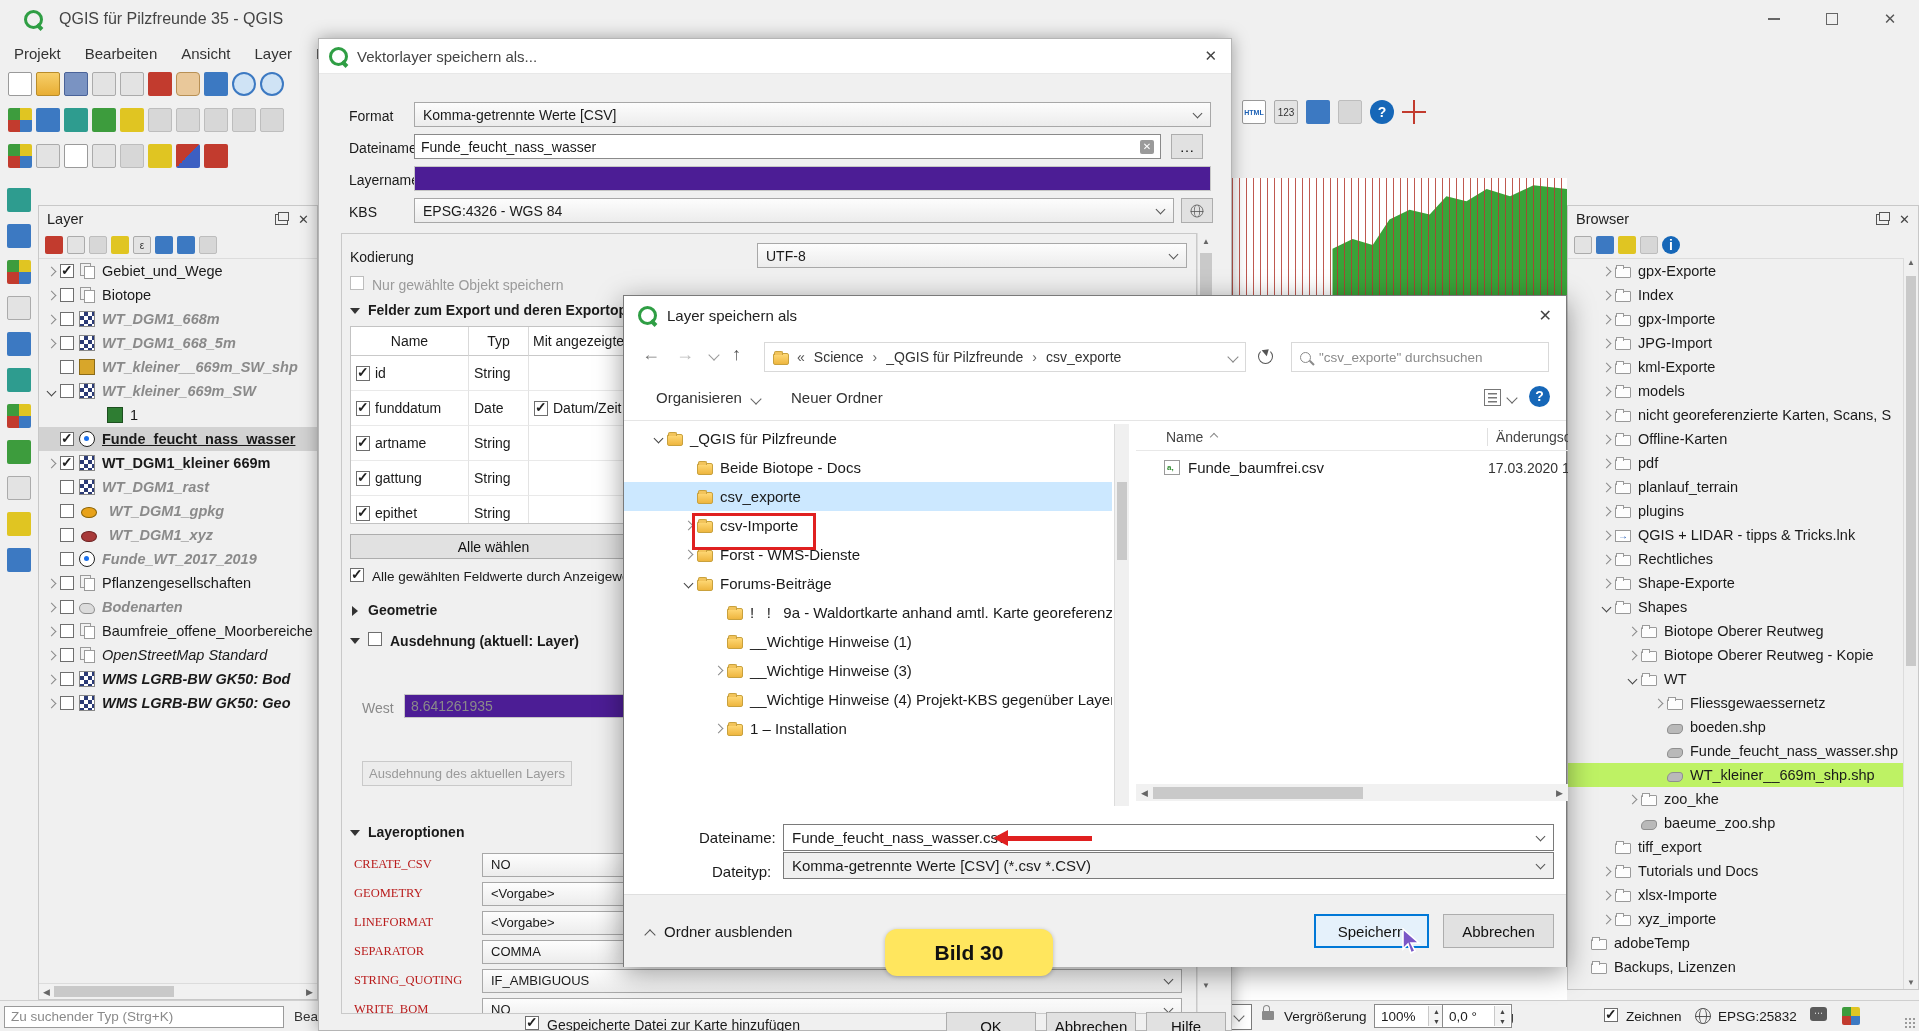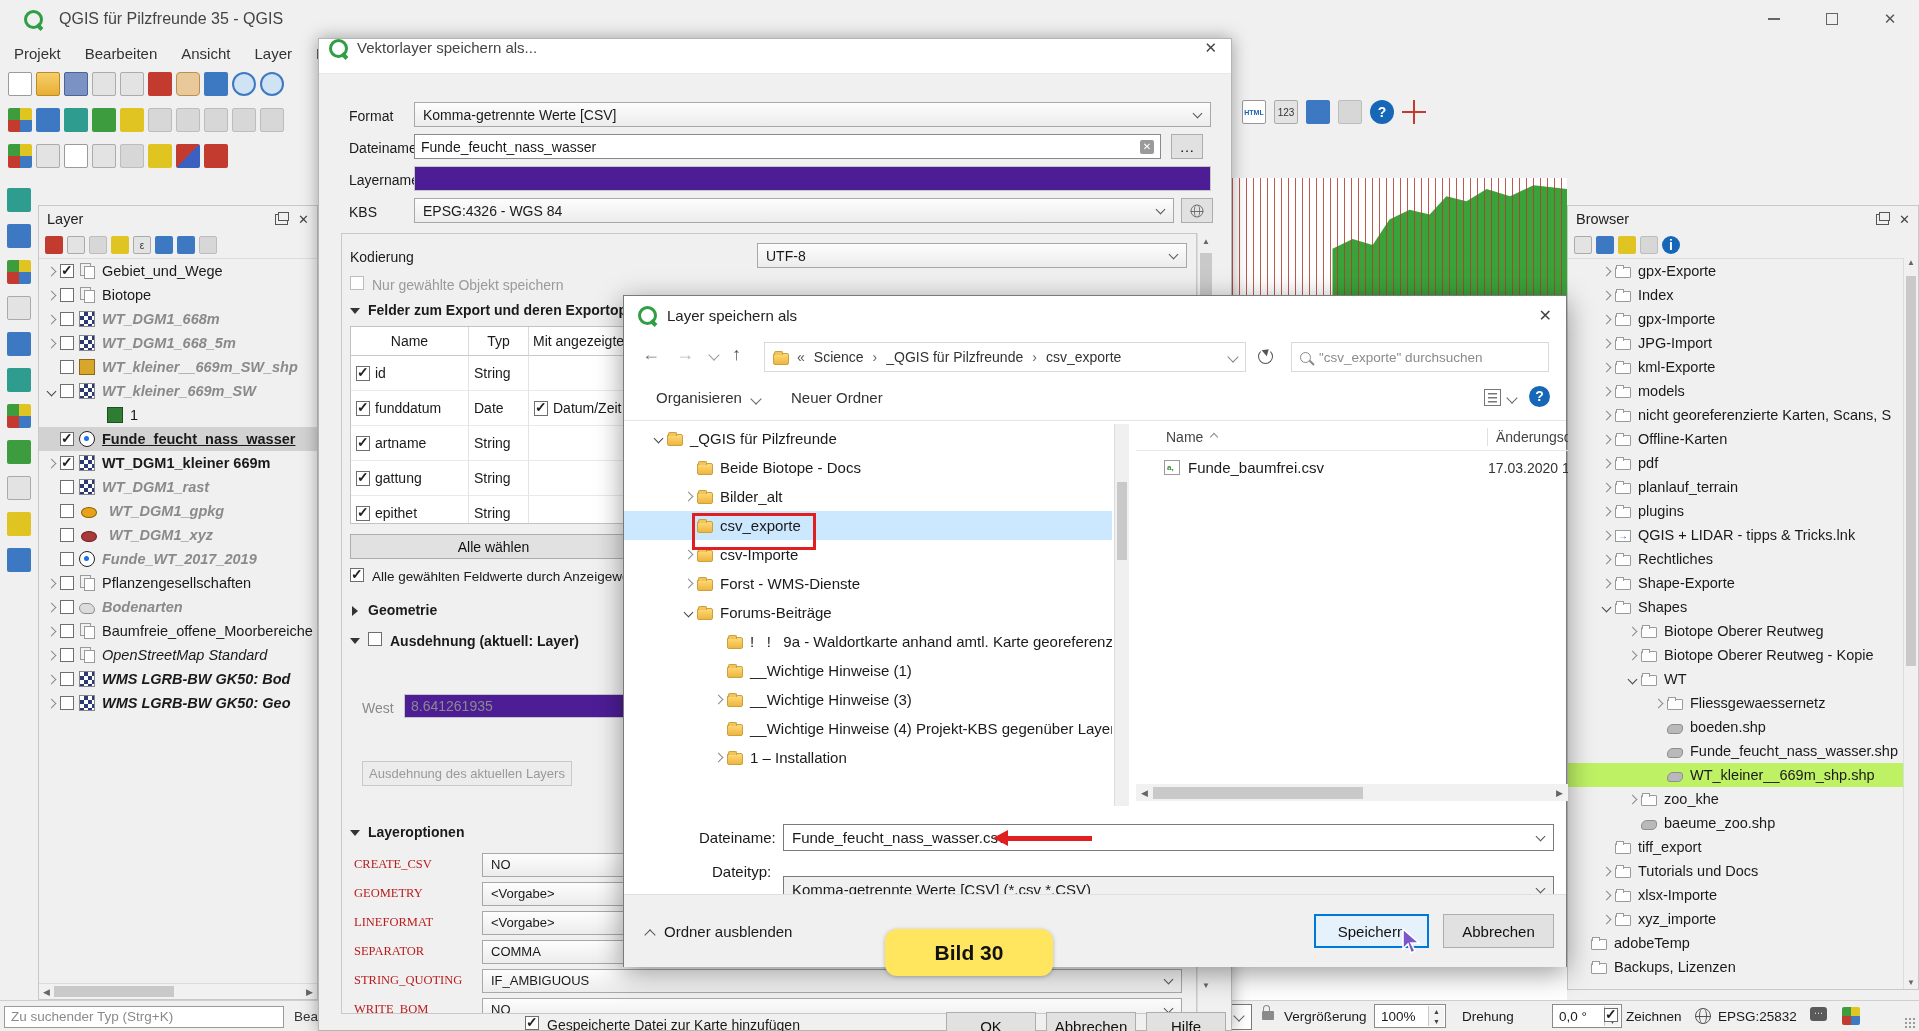--- a/index.html
+++ b/index.html
@@ -92,21 +92,21 @@
   .lb{margin-left:2px;}
   .it{font-style:italic;} .gy{color:#8a8a8a;} .b{font-weight:bold;} .u{text-decoration:underline;}
   .selrow{background:#d2d2d2;} .bsel{background:#bef264;} .wsel{background:#cce8ff;}
   .wrow{display:flex;align-items:center;height:29px;font-size:15px;color:#1a1a1a;white-space:pre;overflow:hidden;}
   .wrow.i1{padding-left:26px;} .wrow.i2{padding-left:56px;} .wrow.i3{padding-left:86px;}
   
   .sbv{position:absolute;background:#f0f0f0;border-left:1px solid #dcdcdc;}
   .sbh{position:absolute;background:#f1f1f1;display:flex;align-items:center;font-size:9px;color:#666;}
   .sbthumb{background:#c9c9c9;}
   
-  .dtitle{height:34px;display:flex;padding:0 10px;background:#fff;border-bottom:1px solid #e8e8e8;}
+  .dtitle{height:34px;display:flex;align-items:center;padding:0 10px;background:#fff;border-bottom:1px solid #e8e8e8;}
   .dtitle .t{margin-left:9px;font-size:15px;color:#444;flex:1;}
   .vlab{position:absolute;font-size:14px;color:#1a1a1a;}
   .ftable{position:absolute;background:#fff;border:1px solid #c3c3c3;overflow:hidden;box-sizing:border-box;}
   .fthead,.ftr{display:grid;grid-template-columns:118px 60px 1fr;}
   .fthead>div{padding:6px 4px;text-align:center;font-size:14px;border-right:1px solid #d9d9d9;border-bottom:1px solid #c9c9c9;}
   .ftr>div{display:flex;align-items:center;padding:9px 5px;font-size:14px;border-right:1px solid #e3e3e3;border-bottom:1px solid #e9e9e9;white-space:nowrap;}
   .optrow{display:flex;align-items:center;height:29px;}
   .optlab{width:128px;font-size:12.5px;color:#b91c1c;flex:0 0 128px;font-family:Liberation Serif, serif;}
   .optcombo{height:24px;width:700px;font-size:13px;}
   .crumb{font-size:14px;color:#333;}
@@ -697,21 +697,21 @@
     <span class="lockic" style="position:absolute;left:1262px;top:10px;"></span>
     <span style="position:absolute;left:1284px;top:8px;font-size:13.5px;">Vergrößerung</span>
     <div class="input" style="position:absolute;left:1374px;top:3px;width:72px;height:24px;font-size:13.5px;">
       <span>100%</span>
       <div class="spincol">
           <span>▲</span>
           <span>▼</span>
         </div>
     </div>
     <span style="position:absolute;left:1462px;top:8px;font-size:13.5px;">Drehung</span>
-    <div class="input" style="position:absolute;left:1552px;top:3px;width:70px;height:24px;font-size:13.5px;">
+    <div class="input" style="position:absolute;left:1442px;top:3px;width:70px;height:24px;font-size:13.5px;">
       <span>0,0 °</span>
       <div class="spincol">
           <span>▲</span>
           <span>▼</span>
         </div>
     </div>
     <span class="xcb on" style="position:absolute;left:1604px;top:7px;"></span>
     <span style="position:absolute;left:1626px;top:8px;font-size:13.5px;">Zeichnen</span>
     <span class="globeic" style="position:absolute;left:1695px;top:7px;"></span>
     <span style="position:absolute;left:1718px;top:8px;font-size:13.5px;">EPSG:25832</span>
@@ -952,25 +952,20 @@
           <span class="ic ic-wfold"></span>
           <span class="lb">_QGIS für Pilzfreunde</span>
         </div>
 
         <div class="wrow i2">
           <span class="exp"></span>
           <span class="ic ic-wfold"></span>
           <span class="lb">Beide Biotope - Docs</span>
         </div>
 
-        <div class="wrow i2">
-          <span class="exp r"></span>
-          <span class="ic ic-wfold"></span>
-          <span class="lb">Bilder_alt</span>
-        </div>
 
         <div class="wrow i2 wsel">
           <span class="exp"></span>
           <span class="ic ic-wfold"></span>
           <span class="lb">csv_exporte</span>
         </div>
 
         <div class="wrow i2">
           <span class="exp r"></span>
           <span class="ic ic-wfold"></span>
@@ -1042,21 +1037,21 @@
       <span class="sbthumb" style="width:210px;height:12px;"></span>
       <span style="flex:1;"></span>
       <span style="padding:0 5px;">▶</span>
     </div>
 
     <span style="position:absolute;left:75px;top:533px;font-size:15px;">Dateiname:</span>
     <div class="wcombo combo" style="position:absolute;left:159px;top:528px;width:771px;height:27px;font-size:15px;background:#fff;">
         <span>Funde_feucht_nass_wasser.csv</span>
       </div>
     <span style="position:absolute;left:88px;top:567px;font-size:15px;">Dateityp:</span>
-    <div class="combo" style="position:absolute;left:159px;top:580px;width:771px;height:27px;font-size:15px;background:#f0f0f0;border-color:#7a7a7a;">
+    <div class="combo" style="position:absolute;left:159px;top:556px;width:771px;height:27px;font-size:15px;background:#f0f0f0;border-color:#7a7a7a;">
         <span>Komma-getrennte Werte [CSV] (*.csv *.CSV)</span>
       </div>
 
     <div style="position:absolute;left:0;top:598px;width:942px;height:72px;background:#f0f0f0;border-top:1px solid #dfdfdf;">
       <span class="cvu" style="position:absolute;left:22px;top:36px;border-color:#555;"></span>
       <span style="position:absolute;left:40px;top:28px;font-size:15px;">Ordner ausblenden</span>
       <div class="btn primary" style="position:absolute;left:690px;top:19px;width:115px;height:34px;">Speichern</div>
       <div class="btn" style="position:absolute;left:819px;top:19px;width:111px;height:34px;">Abbrechen</div>
     </div>
   </div>

